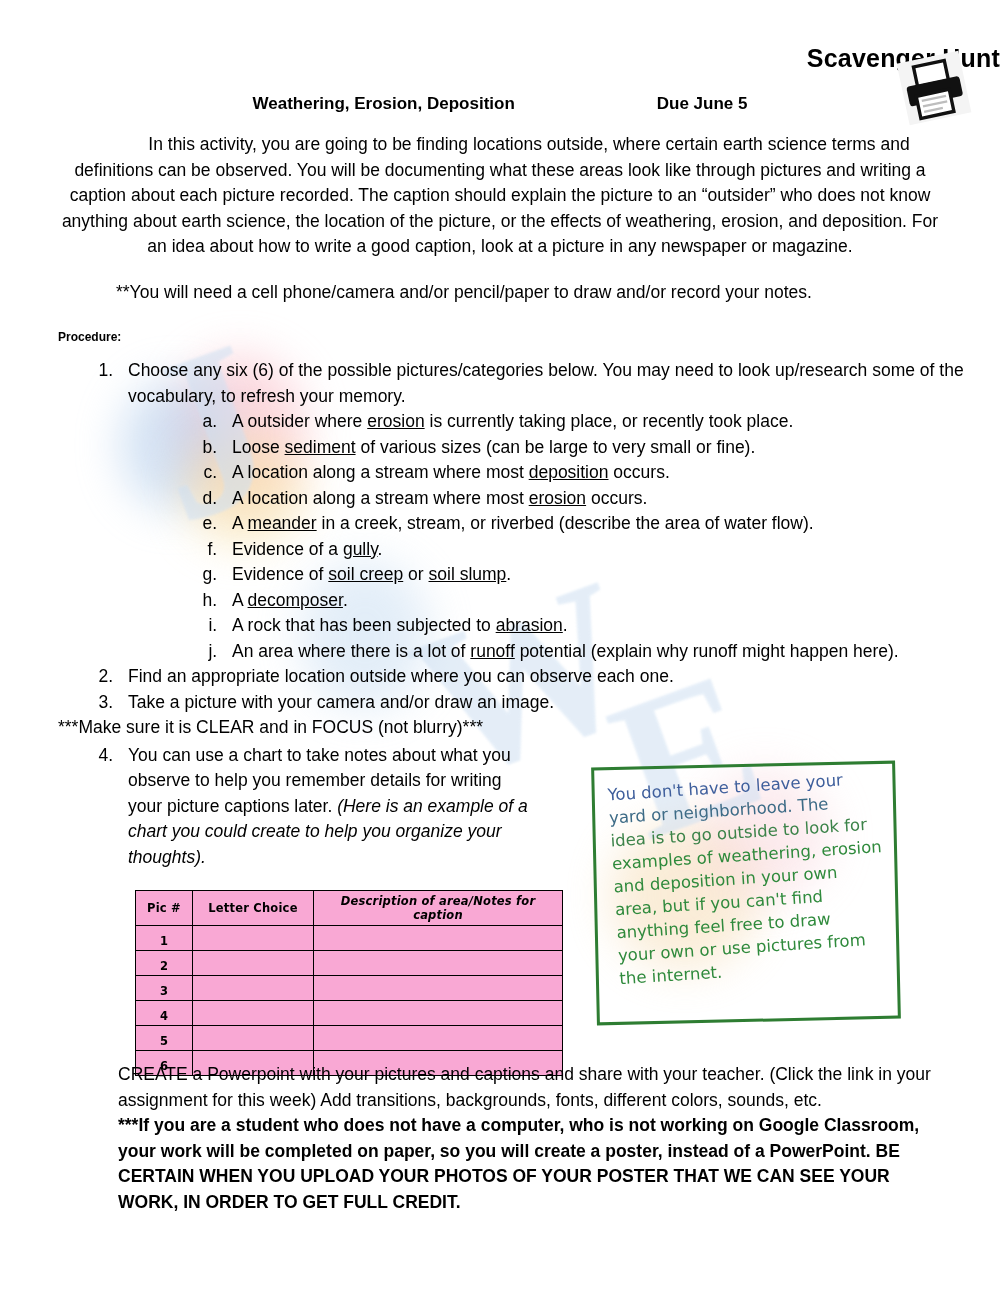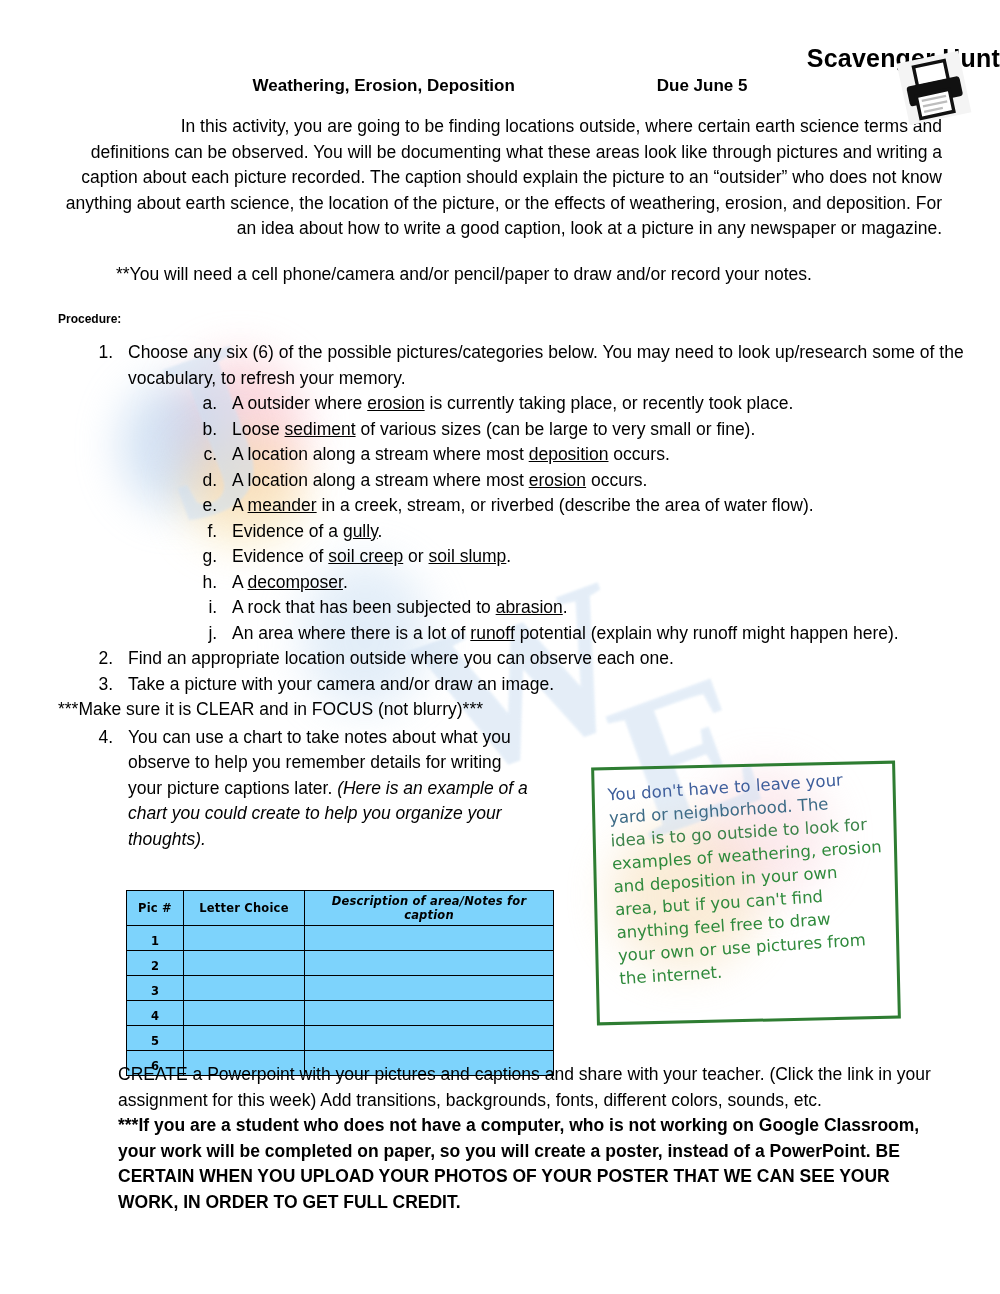--- a/index.html
+++ b/index.html
@@ -65,35 +65,35 @@
     margin: 0;
     padding-top: 44px;
   }
 
   .subtitle-row {
     display: flex;
     justify-content: center;
     align-items: baseline;
     font-size: 17px;
     font-weight: bold;
-    margin-top: 3px;
+    margin-top: 21px;
   }
   .subtitle-main { }
   .subtitle-due { margin-left: 142px; }
 
   .body-text {
     font-size: 17.5px;
     line-height: 25.5px;
     margin: 0;
   }
 
   .para-intro {
     margin: 18px 58px 13px 58px;
     text-indent: 58px;
-    text-align: right;
+    text-align: center;
   }
 
   .para-note {
     margin: 20px 58px 0 116px;
   }
 
   .procedure-head {
     font-size: 12px;
     font-weight: bold;
     margin: 25px 0 0 58px;
@@ -169,26 +169,26 @@
   }
   .note-line { white-space: nowrap; display: block; }
   .nl-1 { color: #3f5f9c; }
   .nl-2 { color: #3d6b86; }
   .nl-3 { color: #3c8349; }
   .nl-4, .nl-5, .nl-6, .nl-7, .nl-8, .nl-9 { color: #2f8a3c; }
 
   
   .chart-table {
     position: absolute;
-    left: 126px;
+    left: 135px;
     top: 890px;
     border-collapse: collapse;
     font-family: "DejaVu Sans", sans-serif;
     z-index: 3;
-    background: #7dd3fc;
+    background: #f9a8d4;
   }
   .chart-table th, .chart-table td {
     border: 1px solid #000;
     font-size: 11.5px;
   }
   .chart-table th {
     font-weight: bold;
     text-align: center;
     padding: 3px 4px;
     letter-spacing: .2px;

